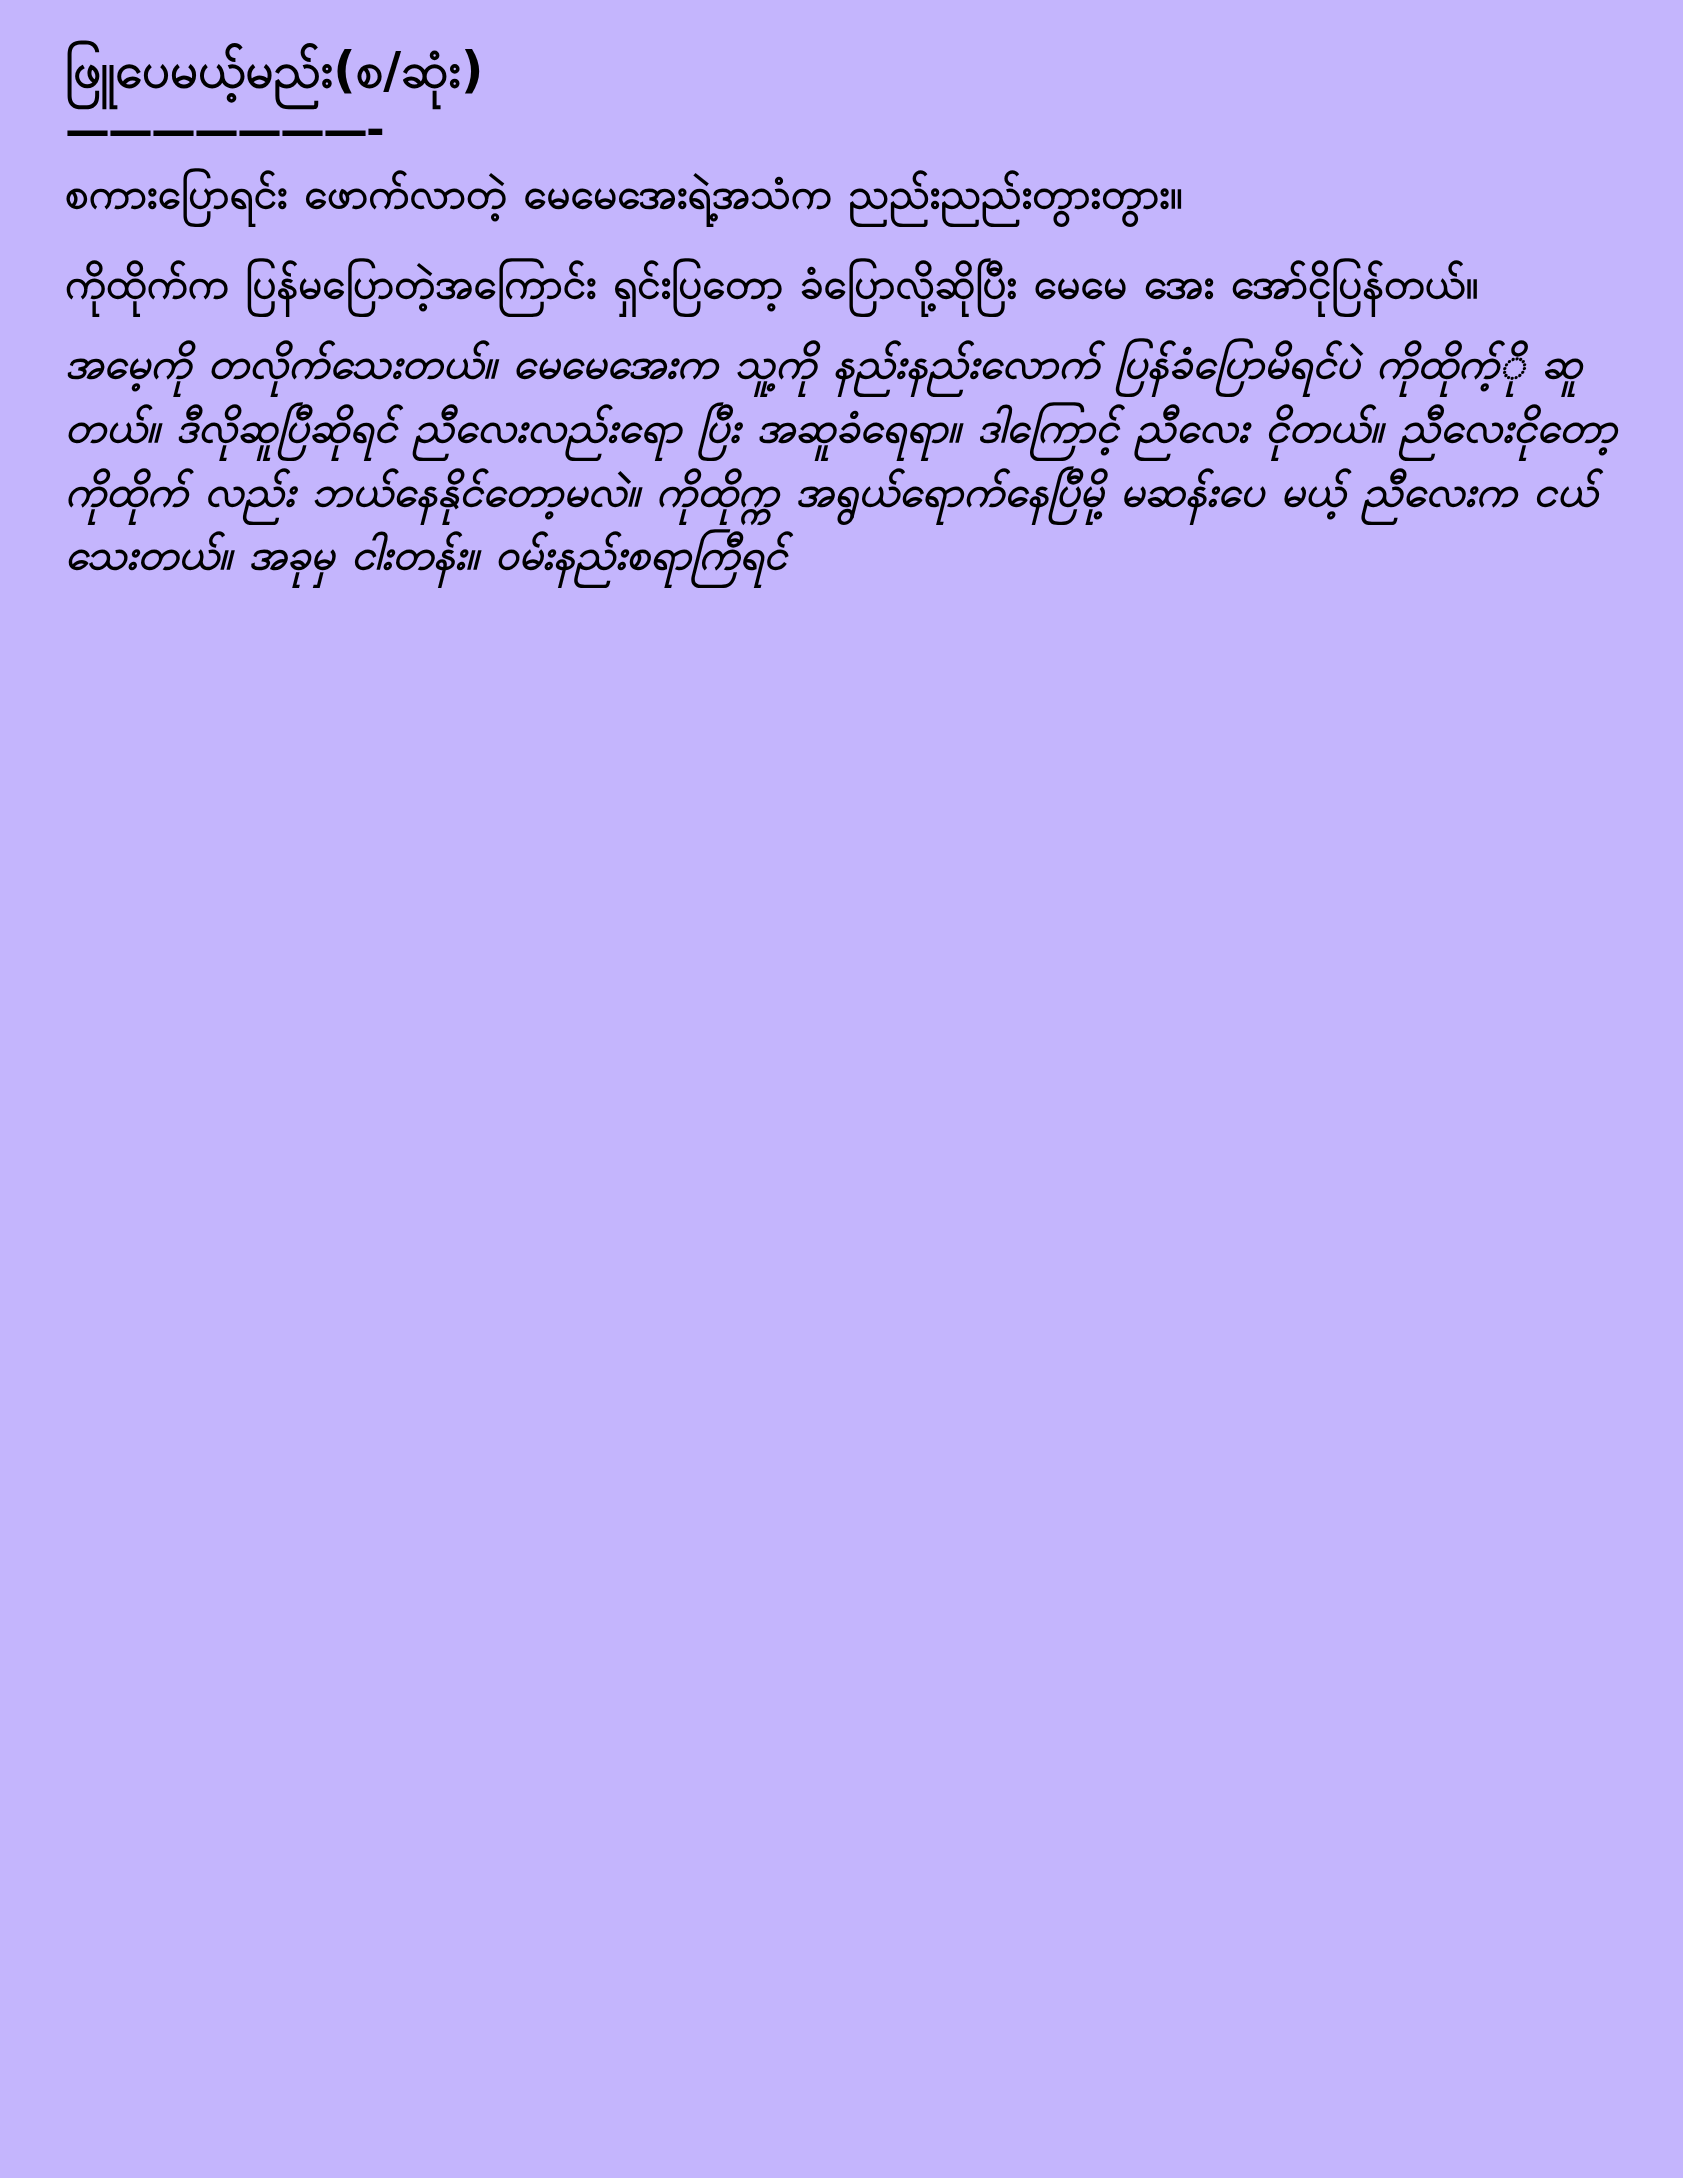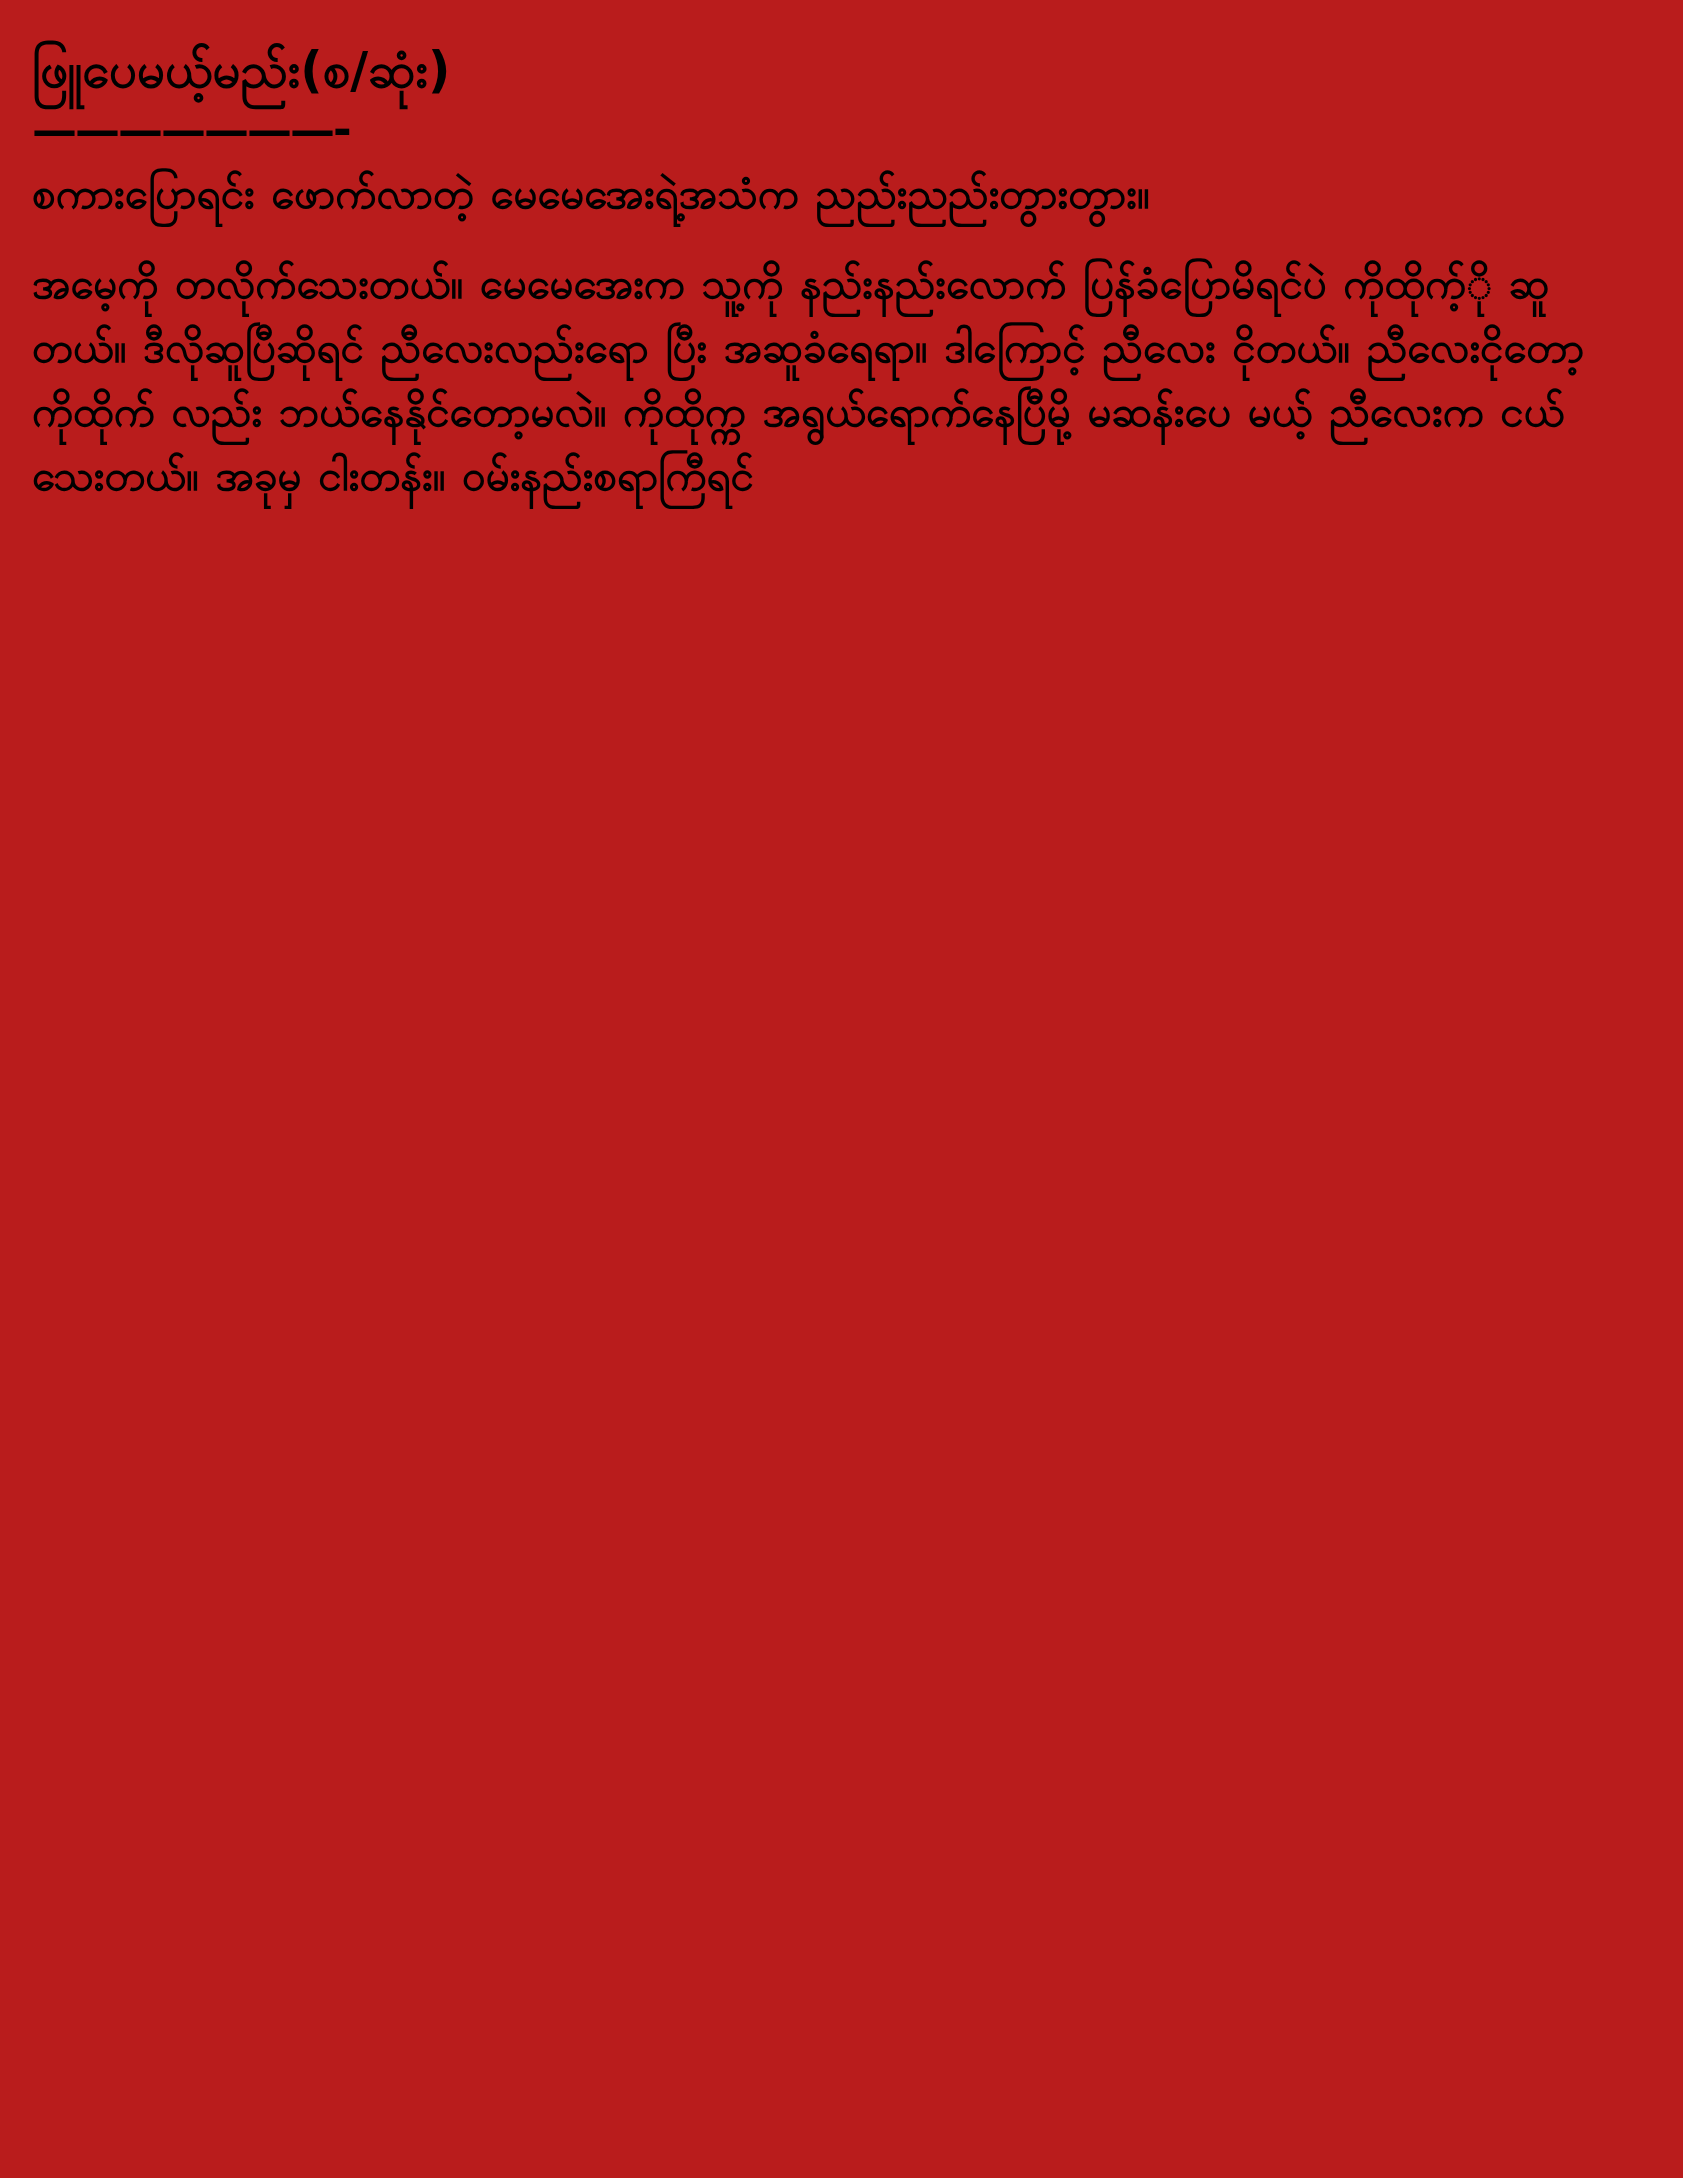--- a/index.html
+++ b/index.html
@@ -11,22 +11,22 @@
     width: 1683px;
     height: 2178px;
     font-family: "DejaVu Sans", sans-serif;
     color: #000000;
     overflow: hidden;
   }
   .page {
     box-sizing: border-box;
     width: 1683px;
     height: 2178px;
-    padding: 40px 51px 0 32px;
-    background: #b91c1c;
+    padding: 40px 51px 0 65px;
+    background: #c4b5fd;
   }
   .doc-title {
     font-size: 49px;
     font-weight: 700;
     line-height: 1.25;
     letter-spacing: 0px;
     margin: 0 0 6px 0;
     white-space: nowrap;
   }
   .rule {
@@ -53,15 +53,16 @@
   }
 </style>
 </head>
 <body>
 
 <div class="page">
   <h1 class="doc-title">ဖြူပေမယ့်မည်း(စ/ဆုံး)</h1>
   <div class="rule">———————-</div>
   <p class="para">စကားပြောရင်း ဖောက်လာတဲ့ မေမေအေးရဲ့အသံက ညည်းညည်းတွားတွား။</p>
   <div class="gap"></div>
+  <p class="para">ကိုထိုက်က ပြန်မပြောတဲ့အကြောင်း ရှင်းပြတော့ ခံပြောလို့ဆိုပြီး မေမေ အေး အော်ငိုပြန်တယ်။</p>
   <p class="para">အမေ့ကို တလိုက်သေးတယ်။ မေမေအေးက သူ့ကို နည်းနည်းလောက် ပြန်ခံပြောမိရင်ပဲ ကိုထိုက့်ို ဆူတယ်။ ဒီလိုဆူပြီဆိုရင် ညီလေးလည်းရော ပြီး အဆူခံရေရာ။ ဒါကြောင့် ညီလေး ငိုတယ်။ ညီလေးငိုတော့ ကိုထိုက် လည်း ဘယ်နေနိုင်တော့မလဲ။ ကိုထိုက္က အရွယ်ရောက်နေပြီမို့ မဆန်းပေ မယ့် ညီလေးက ငယ်သေးတယ်။ အခုမှ ငါးတန်း။ ဝမ်းနည်းစရာကြီရင်</p>
 </div>
 
 
 </body></html>

